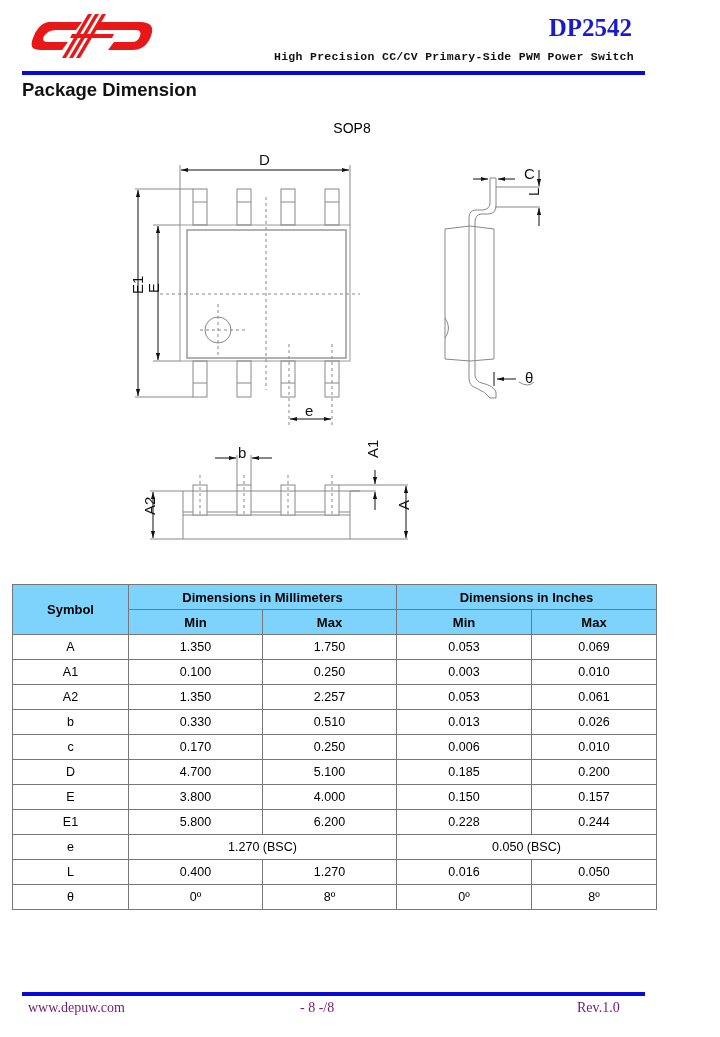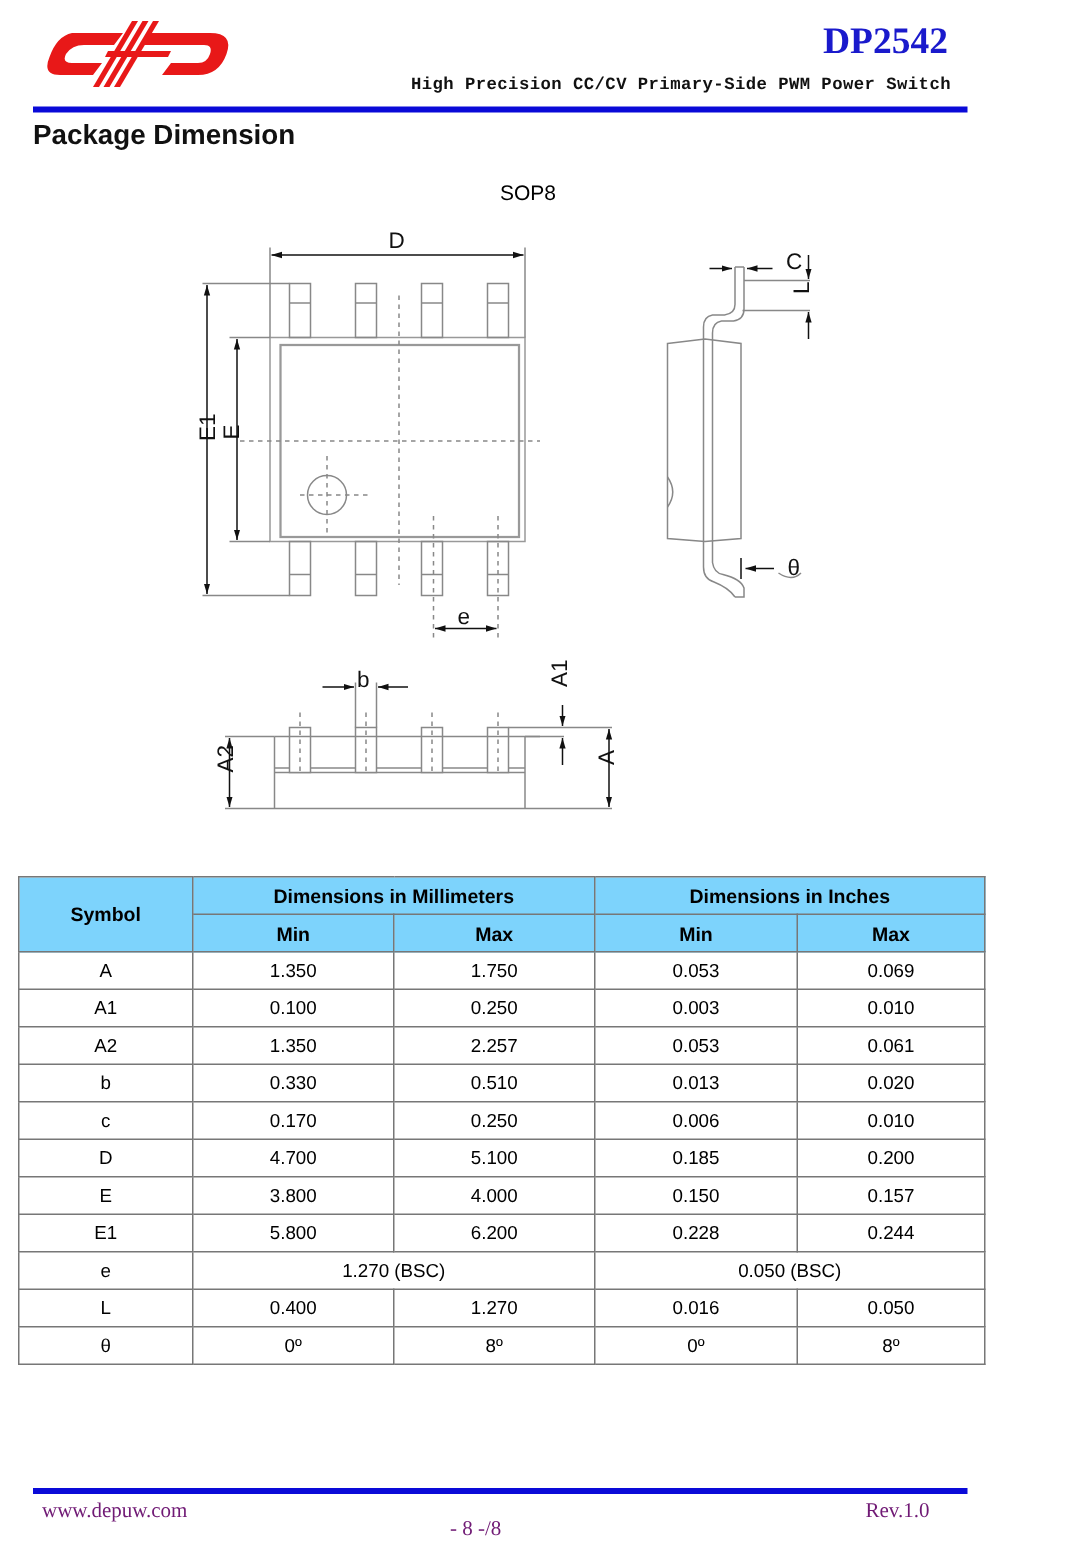--- a/index.html
+++ b/index.html
@@ -13,21 +13,21 @@
   #bottom-rule { top:992px; }
   #section-title { left:22px; top:79px; font-size:18.5px; font-weight:bold; color:#111; }
   #pkg-name { left:0; width:704px; top:120px; text-align:center; font-size:14px; font-weight:normal; }
   #drawing { left:0; top:0; width:720px; height:560px; }
   #drawing text { font-family:"Liberation Sans", sans-serif; font-size:15px; fill:#111; }
   table#dim-table { position:absolute; left:12px; top:584px; width:644px; border-collapse:collapse; font-size:12.5px; table-layout:fixed; }
   #dim-table td, #dim-table th { border:1.3px solid #777; text-align:center; padding:0; height:24px; }
   #dim-table th { background:#7dd3fc; font-weight:bold; font-size:13px; }
   #footer-url, #footer-page, #footer-rev { top:1000px; font-family:"Liberation Serif", serif; font-size:14px; color:#701a75; }
   #footer-url { left:28px; }
-  #footer-page { left:300px;margin-top:12px; }
+  #footer-page { left:300px; }
   #footer-rev { left:577px;text-align:center; }
 </style>
 </head>
 <body>
 
 <svg id="logo" class="abs" viewBox="0 0 126 44">
   <g fill="#e81818">
     <path d="M18 8 L52 8 L46 16 L26 16 Q18 16 14 22 Q11 28 18 28 L38 28 L32 36 L10 36 Q-2 36 3 24 Q8 10 18 8 Z"></path>
     <path d="M70 8 L110 8 Q126 8 121 22 Q116 36 102 36 L78 36 L84 28 L102 28 Q108 28 110 22 Q112 16 106 16 L64 16 Z"></path>
     <path d="M42 20 L84 20 L82 24 L40 24 Z"></path>
@@ -206,21 +206,21 @@
         <td>1.350</td>
         <td>2.257</td>
         <td>0.053</td>
         <td>0.061</td>
       </tr>
       <tr>
         <td>b</td>
         <td>0.330</td>
         <td>0.510</td>
         <td>0.013</td>
-        <td>0.020</td>
+        <td>0.026</td>
       </tr>
       <tr>
         <td>c</td>
         <td>0.170</td>
         <td>0.250</td>
         <td>0.006</td>
         <td>0.010</td>
       </tr>
       <tr>
         <td>D</td>

